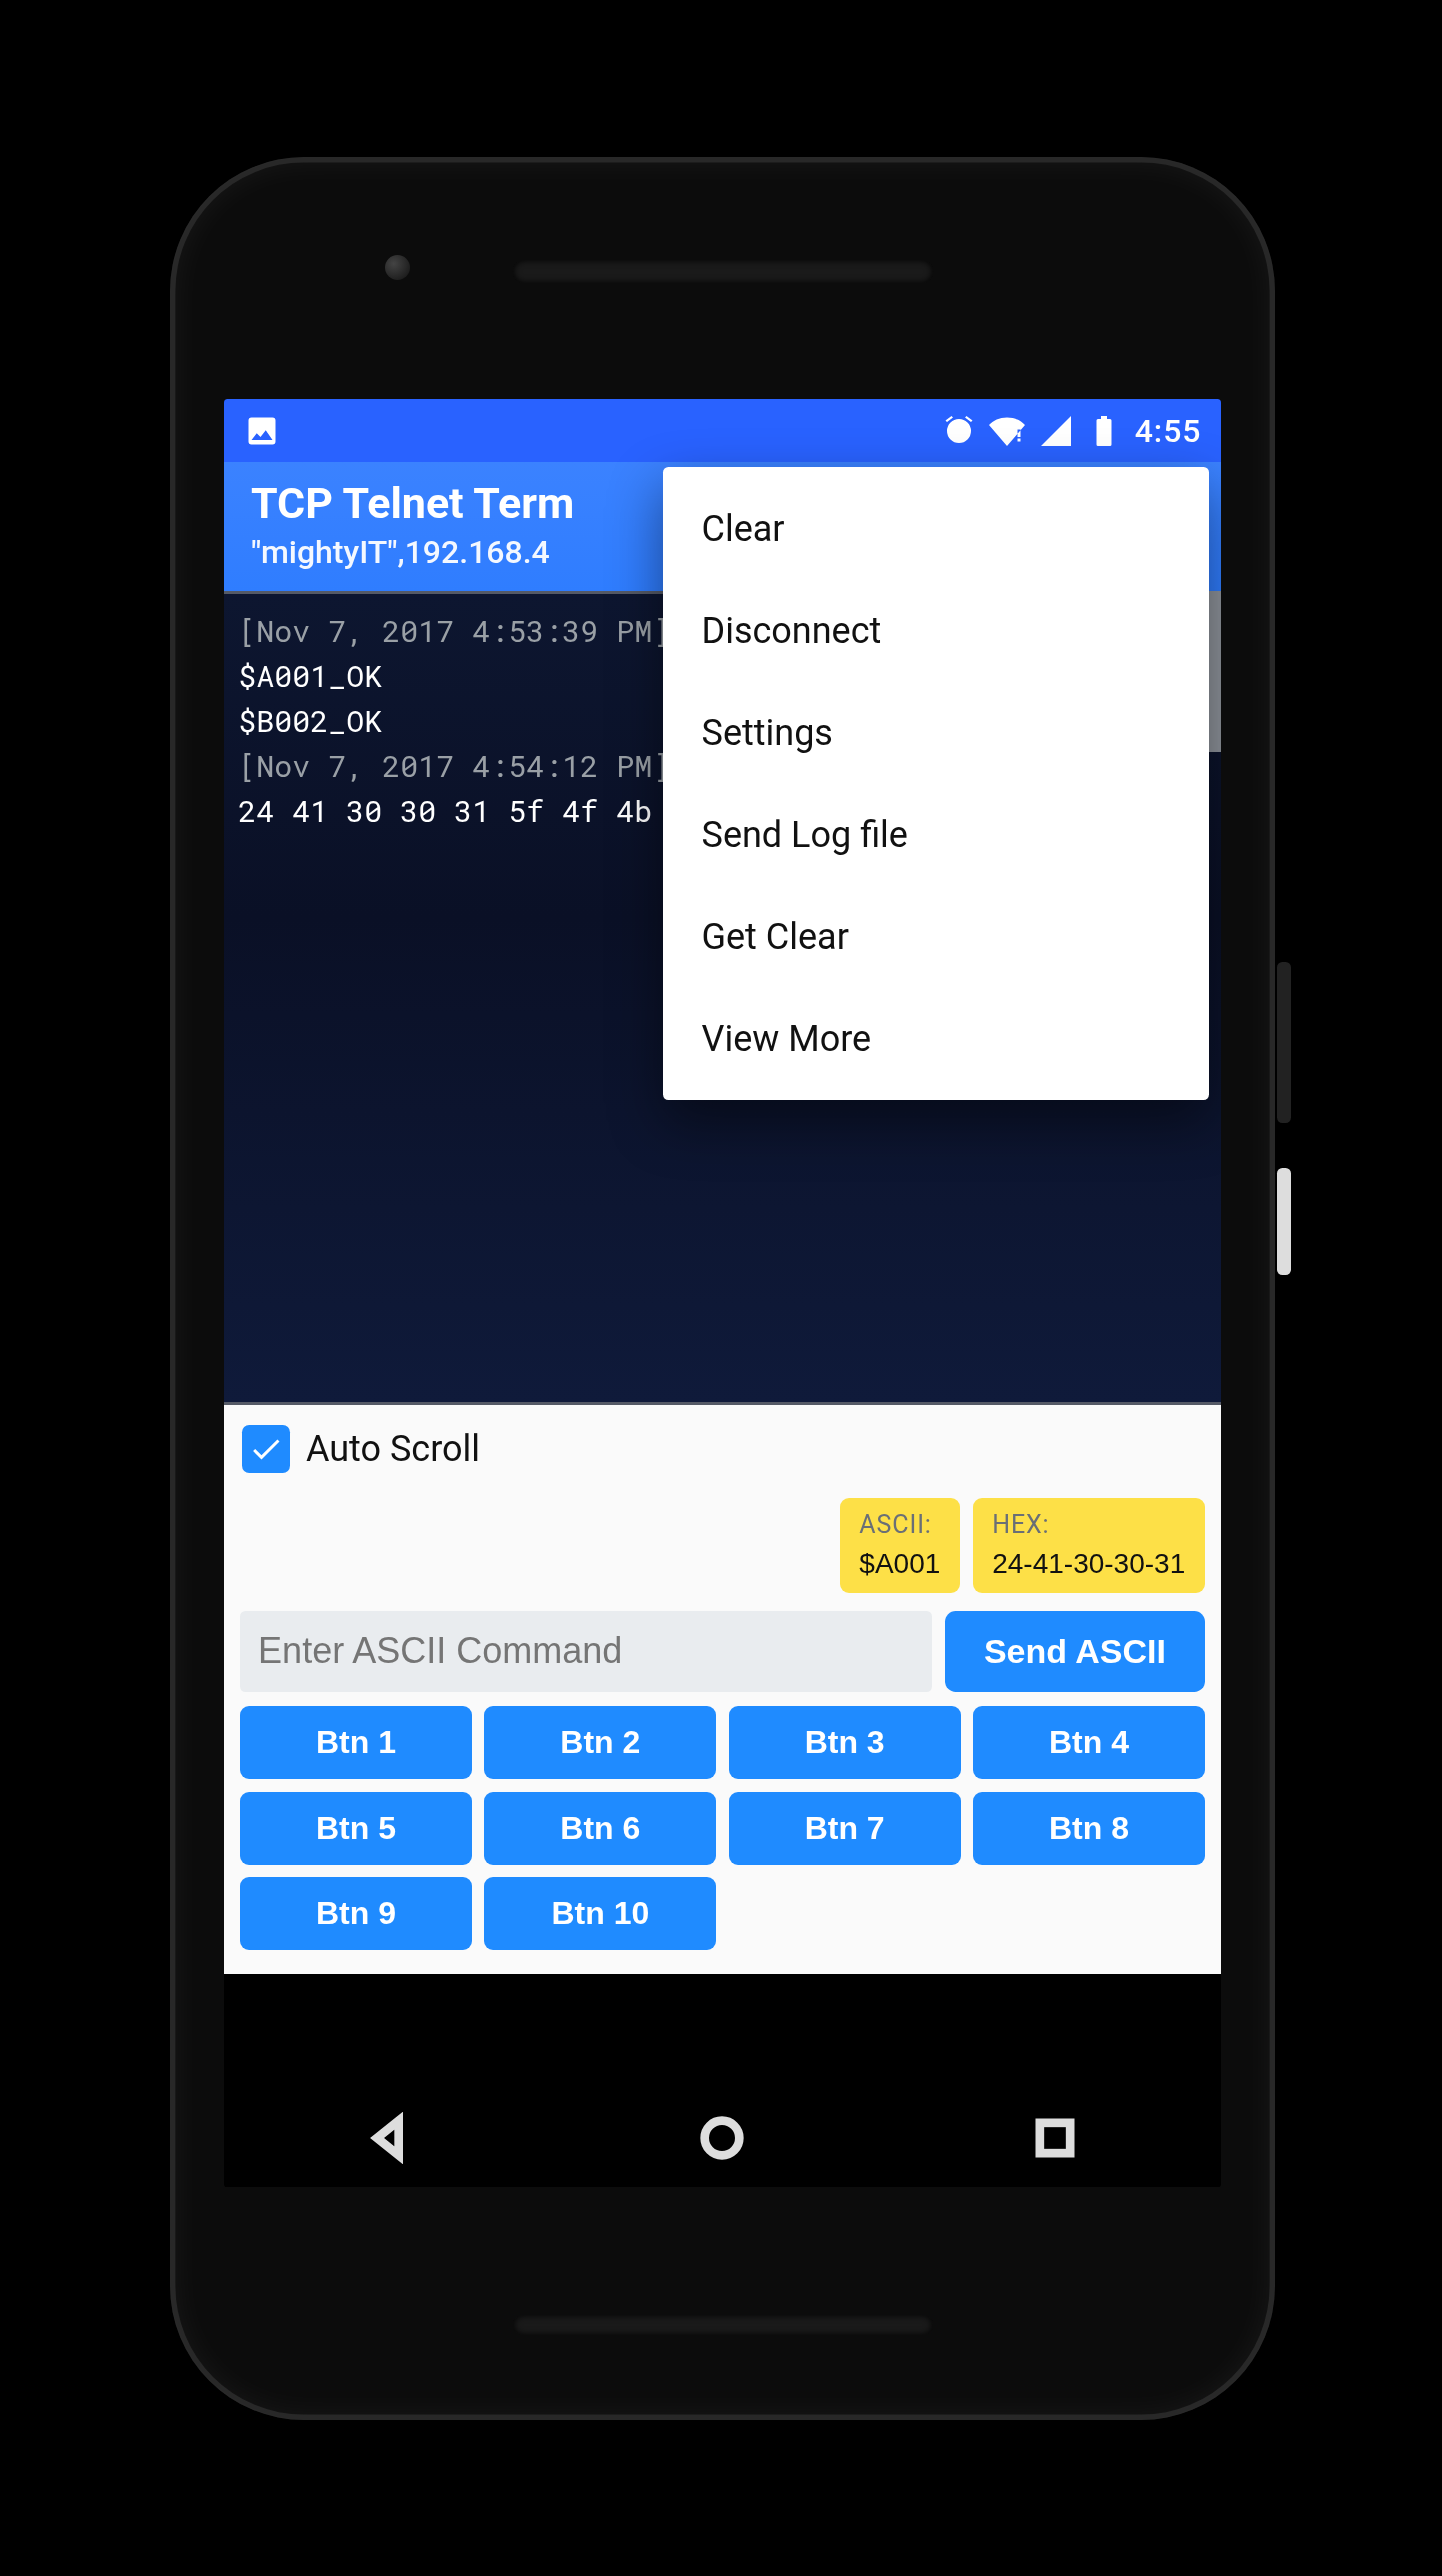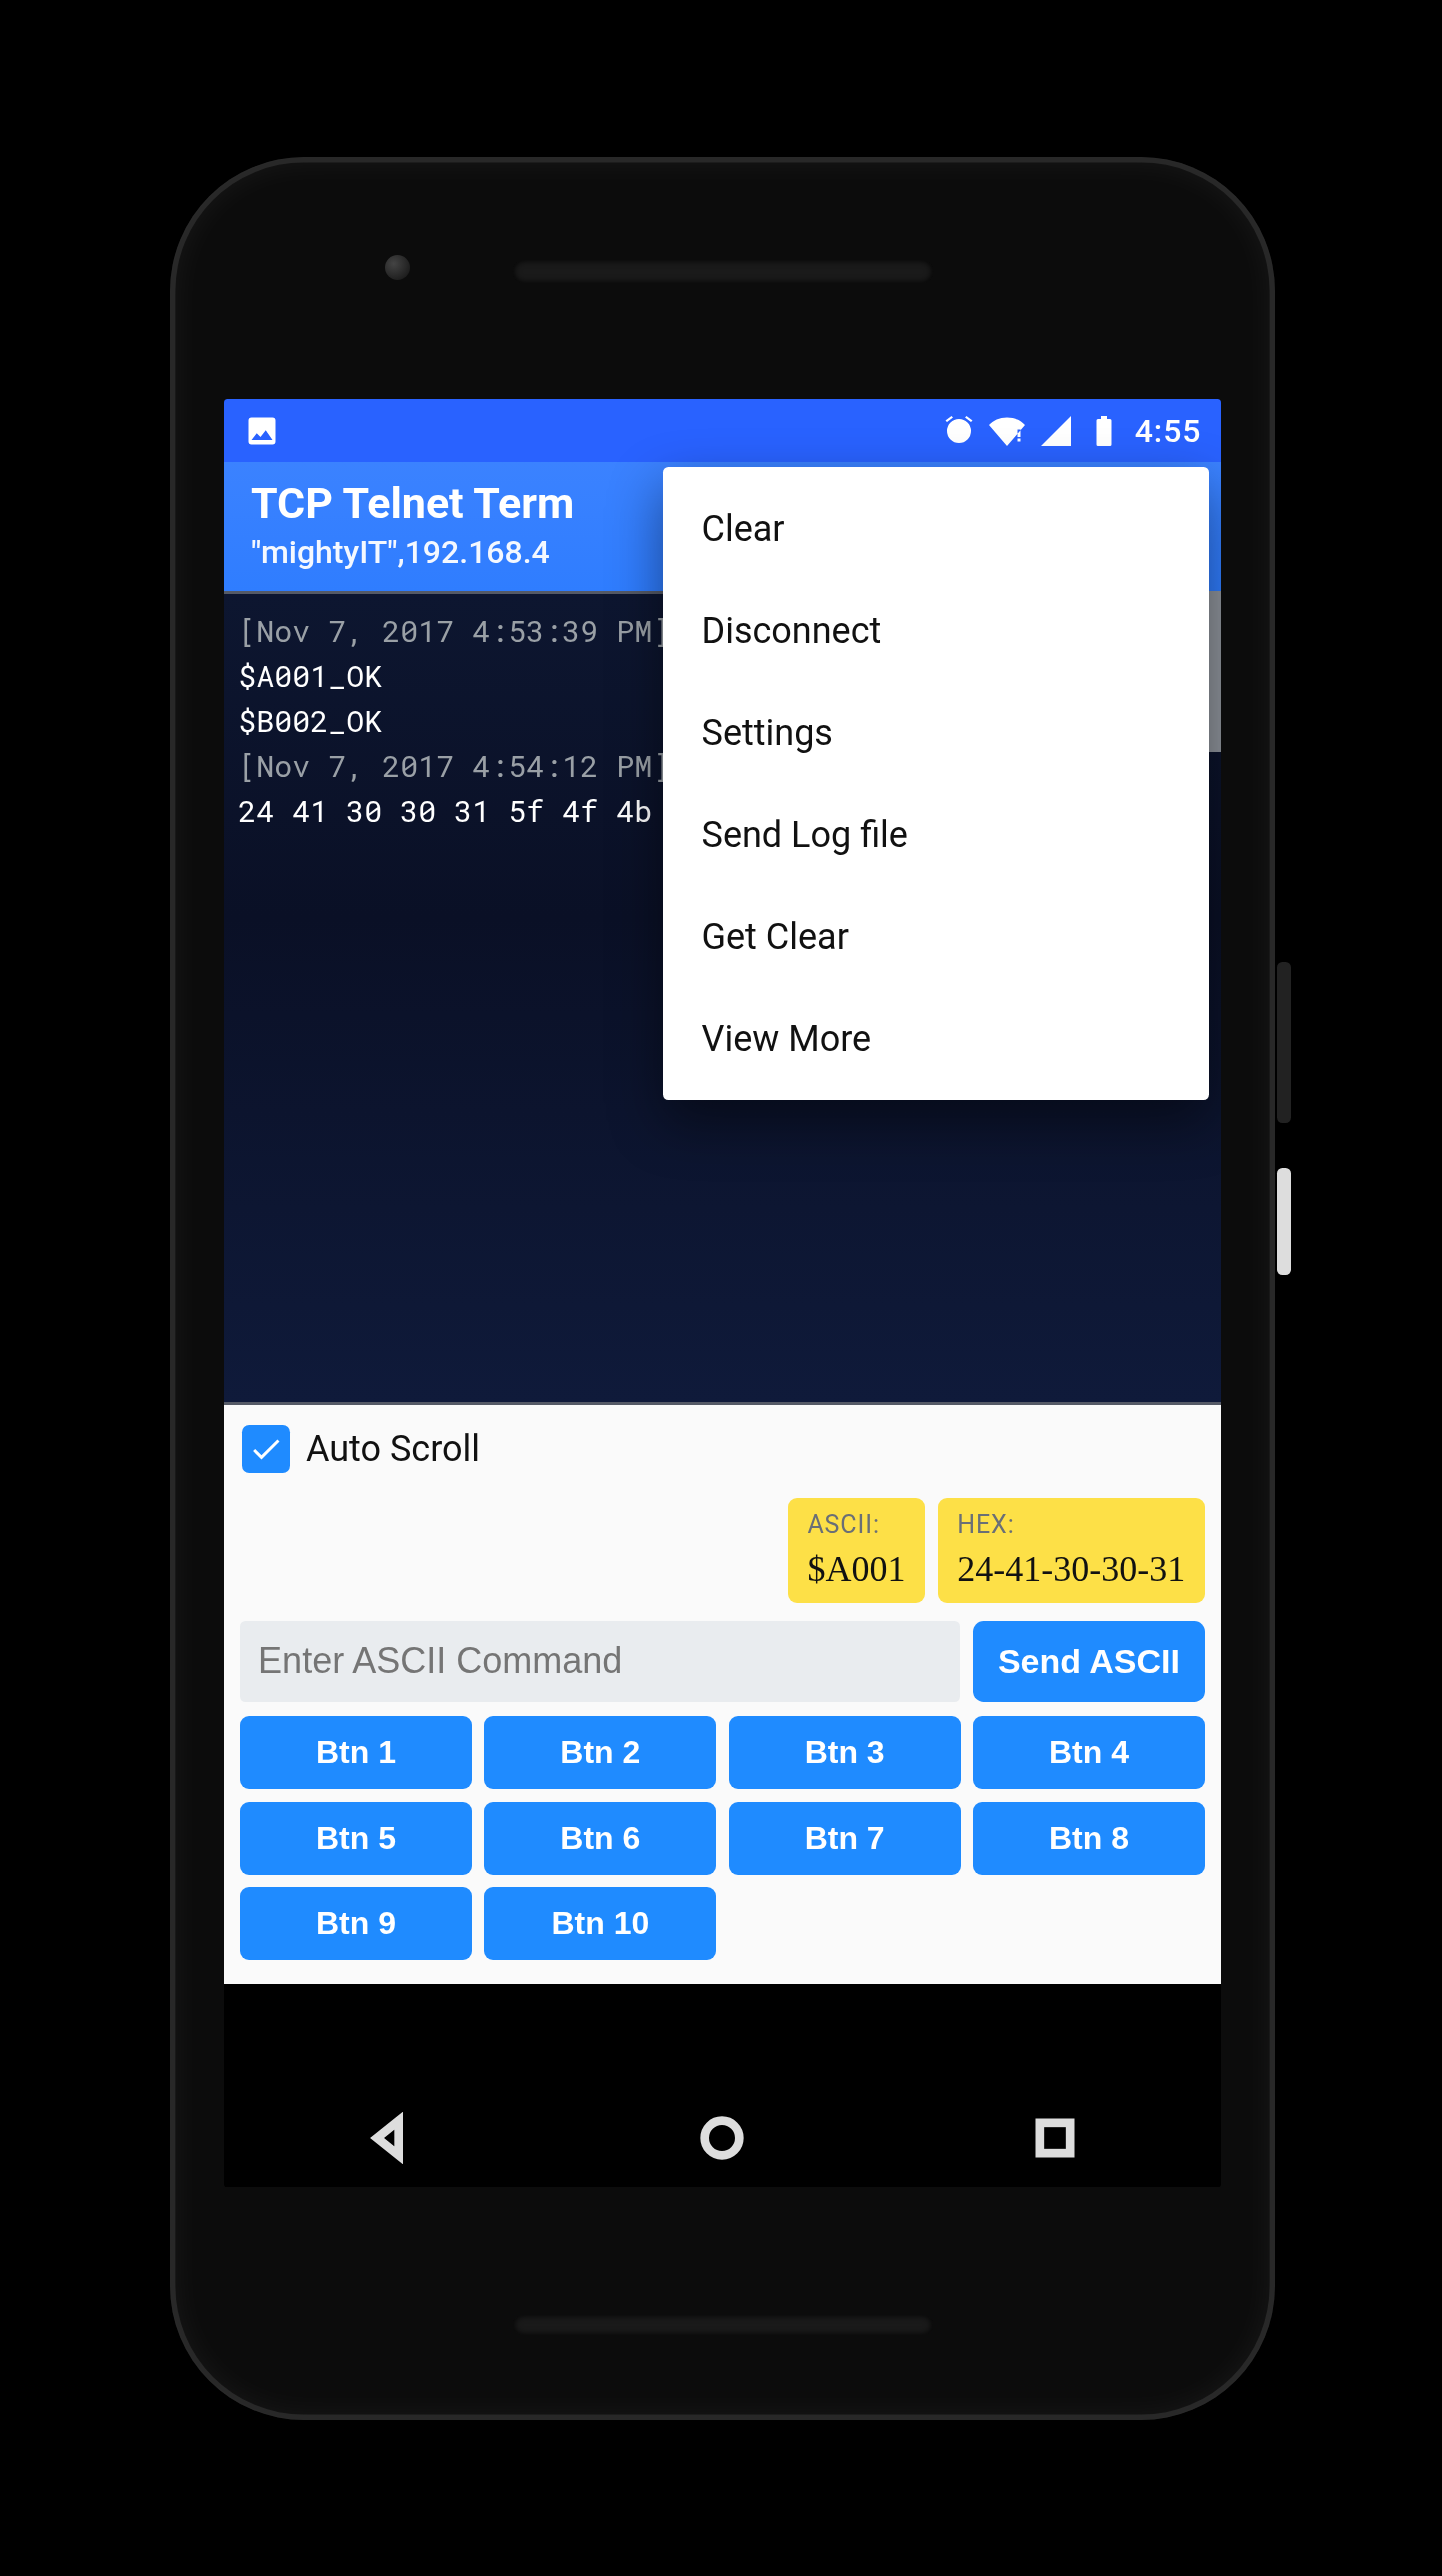--- a/index.html
+++ b/index.html
@@ -82,30 +82,30 @@
   }
   .chk svg{ width:36px; height:36px; fill:#fff;}
   .autoscroll-label { font-size:36px; color:#111; }
 
   .chips { display:flex; justify-content:flex-end; gap:12.5px; flex-wrap:wrap; margin:9px 3.6px 18px; }
   .chip {
     background:#fde047; border-radius:9px; padding:12.5px 19.7px;
     display:flex; align-items:baseline; gap:9px;flex-direction:column;
   }
   .chip .k { color:#6a6f76; font-size:25px; letter-spacing:0.9px; }
-  .chip .v { color:#111; font-size:36px; font-family:Liberation Serif, serif; }
+  .chip .v { color:#111; font-size:28px; font-family:Liberation Sans, sans-serif; }
 
   .cmdrow { display:flex; gap:12.5px; align-items:stretch; margin:5.4px 3.6px 14.3px; }
   .cmdrow input {
     flex:1; background:#e9ecef; border:none; border-radius:5.4px;
     font-size:36px; color:#8a9099; padding:19.7px 18px;
   }
   .send {
     background:#1f8bff; color:#fff; border:none; border-radius:10.7px;
-    font-size:34px; font-weight:600; padding:0 25px;
+    font-size:34px; font-weight:600; padding:0 39px;
   }
 
   .btn-grid { display:grid; grid-template-columns:repeat(4,1fr); gap:12.5px; margin:3.6px 3.6px 7.2px; }
   .qbtn {
     background:#1f8bff; color:#fff; border:none; border-radius:9px;
     font-size:32px; font-weight:600; padding:18px 0;
   }
 
   
   .menu {

